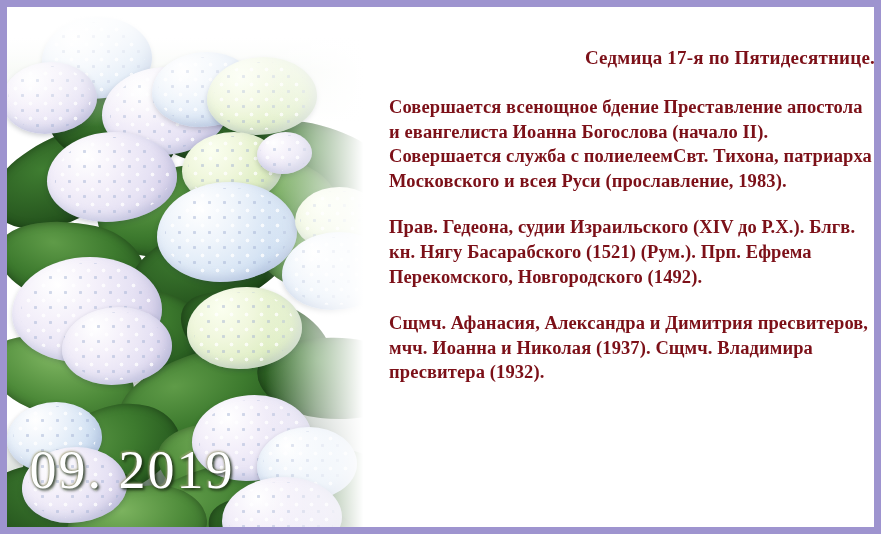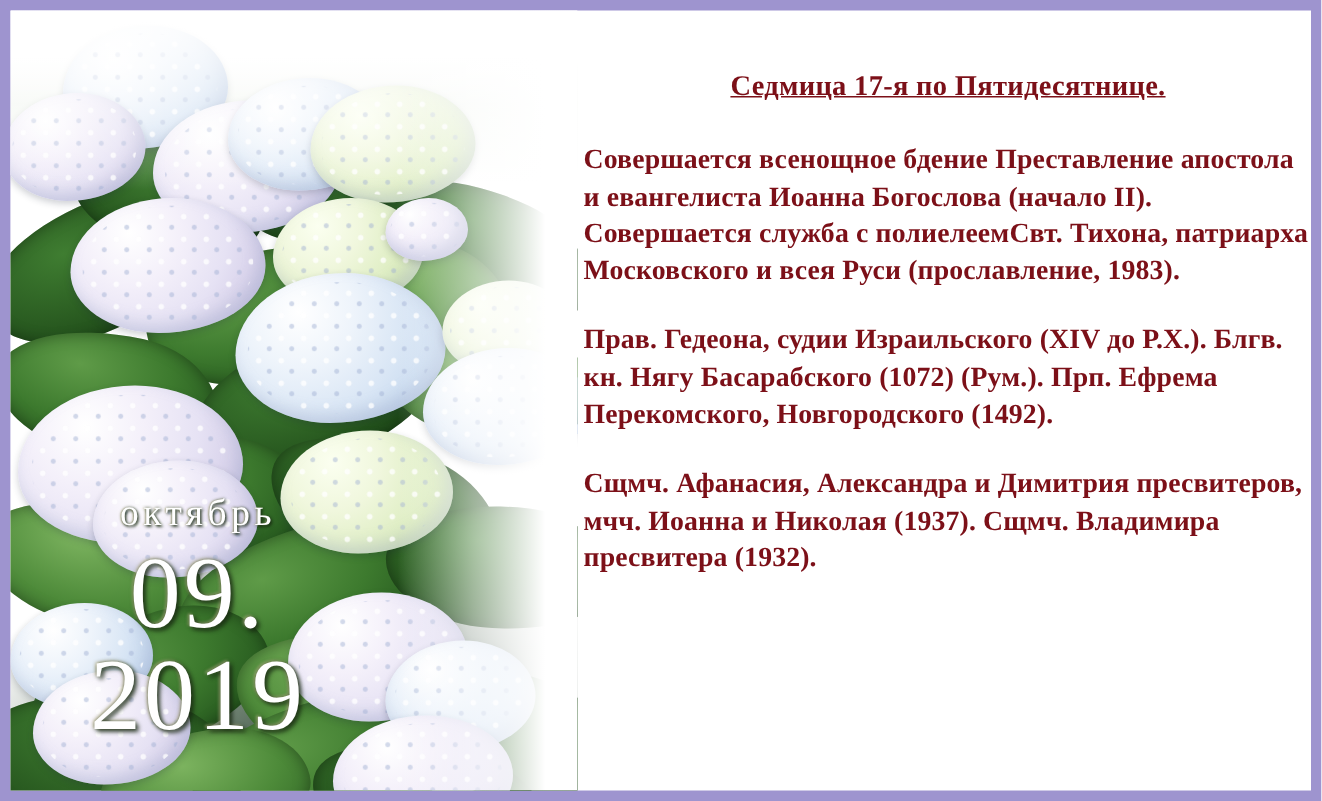--- a/index.html
+++ b/index.html
@@ -124,21 +124,21 @@
     text-shadow:
       0 0 2px rgba(40,60,30,.85),
       1px 1px 2px rgba(20,35,15,.8),
       -1px 0 1px rgba(255,240,200,.5);
     line-height: 1;
     margin-bottom: 6px;
   }
   #year-label {
     display: block;
     font-family: "Liberation Serif", serif;
-    font-size: 68px;
+    font-size: 54px;
     letter-spacing: 2px;
     color: #ffffff;
     text-shadow:
       0 0 3px rgba(40,60,30,.85),
       2px 2px 3px rgba(20,35,15,.75),
       -1px -1px 2px rgba(255,235,190,.55);
     line-height: 1;
   }
 
   
@@ -148,24 +148,23 @@
     top: 40px;
     width: 486px;
     z-index: 8;
     color: #7c1018;
   }
   #heading {
     font-family: "Liberation Serif", serif;
     font-weight: bold;
     font-size: 19px;
     color: #7c1018;
-    text-align: center;
+    text-align: right;
     margin: 0 0 26px 0;
     letter-spacing: .2px;
-    text-decoration: underline;
   }
   .para {
     font-family: "Liberation Serif", serif;
     font-weight: bold;
     font-size: 18.5px;
     line-height: 1.33;
     color: #7c1018;
     margin: 0 0 22px 0;
     text-align: left;
     letter-spacing: .1px;
@@ -225,24 +224,23 @@
       <div class="bloom blue" style="left:250px; top:420px; width:100px; height:74px;"></div>
       <div class="bloom lilac" style="left:15px;  top:440px; width:105px; height:76px;"></div>
       <div class="bloom lilac" style="left:215px; top:470px; width:120px; height:80px;"></div>
     </div>
 
     <div class="photo-fade-top"></div>
     <div class="photo-fade"></div>
   </div>
 
   <div id="date-overlay">
-    <span id="month-label">октябрь</span>
     <span id="year-label">09. 2019</span>
   </div>
 
   <div id="text-column">
     <h1 id="heading">Седмица 17-я по Пятидесятнице.</h1>
     <p class="para">Совершается всенощное бдение Преставление апостола и евангелиста Иоанна Богослова (начало II). Совершается служба с полиелеемСвт. Тихона, патриарха Московского и всея Руси (прославление, 1983).</p>
-    <p class="para">Прав. Гедеона, судии Израильского (XIV до Р.Х.). Блгв. кн. Нягу Басарабского (1072) (Рум.). Прп. Ефрема Перекомского, Новгородского (1492).</p>
+    <p class="para">Прав. Гедеона, судии Израильского (XIV до Р.Х.). Блгв. кн. Нягу Басарабского (1521) (Рум.). Прп. Ефрема Перекомского, Новгородского (1492).</p>
     <p class="para">Сщмч. Афанасия, Александра и Димитрия пресвитеров, мчч. Иоанна и Николая (1937). Сщмч. Владимира пресвитера (1932).</p>
   </div>
 
 </div>
 
 </body></html>

